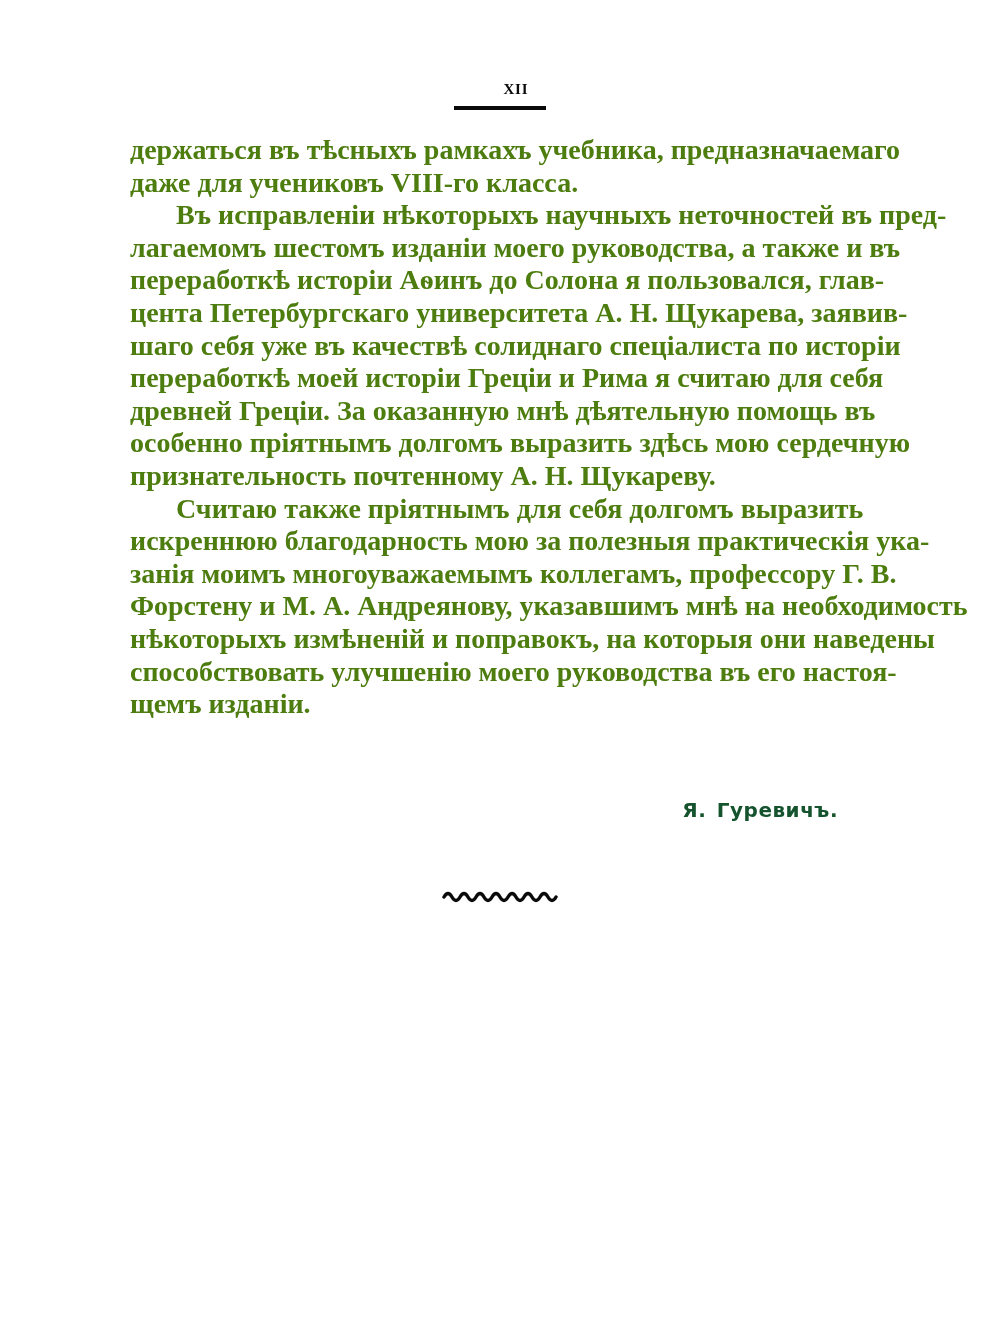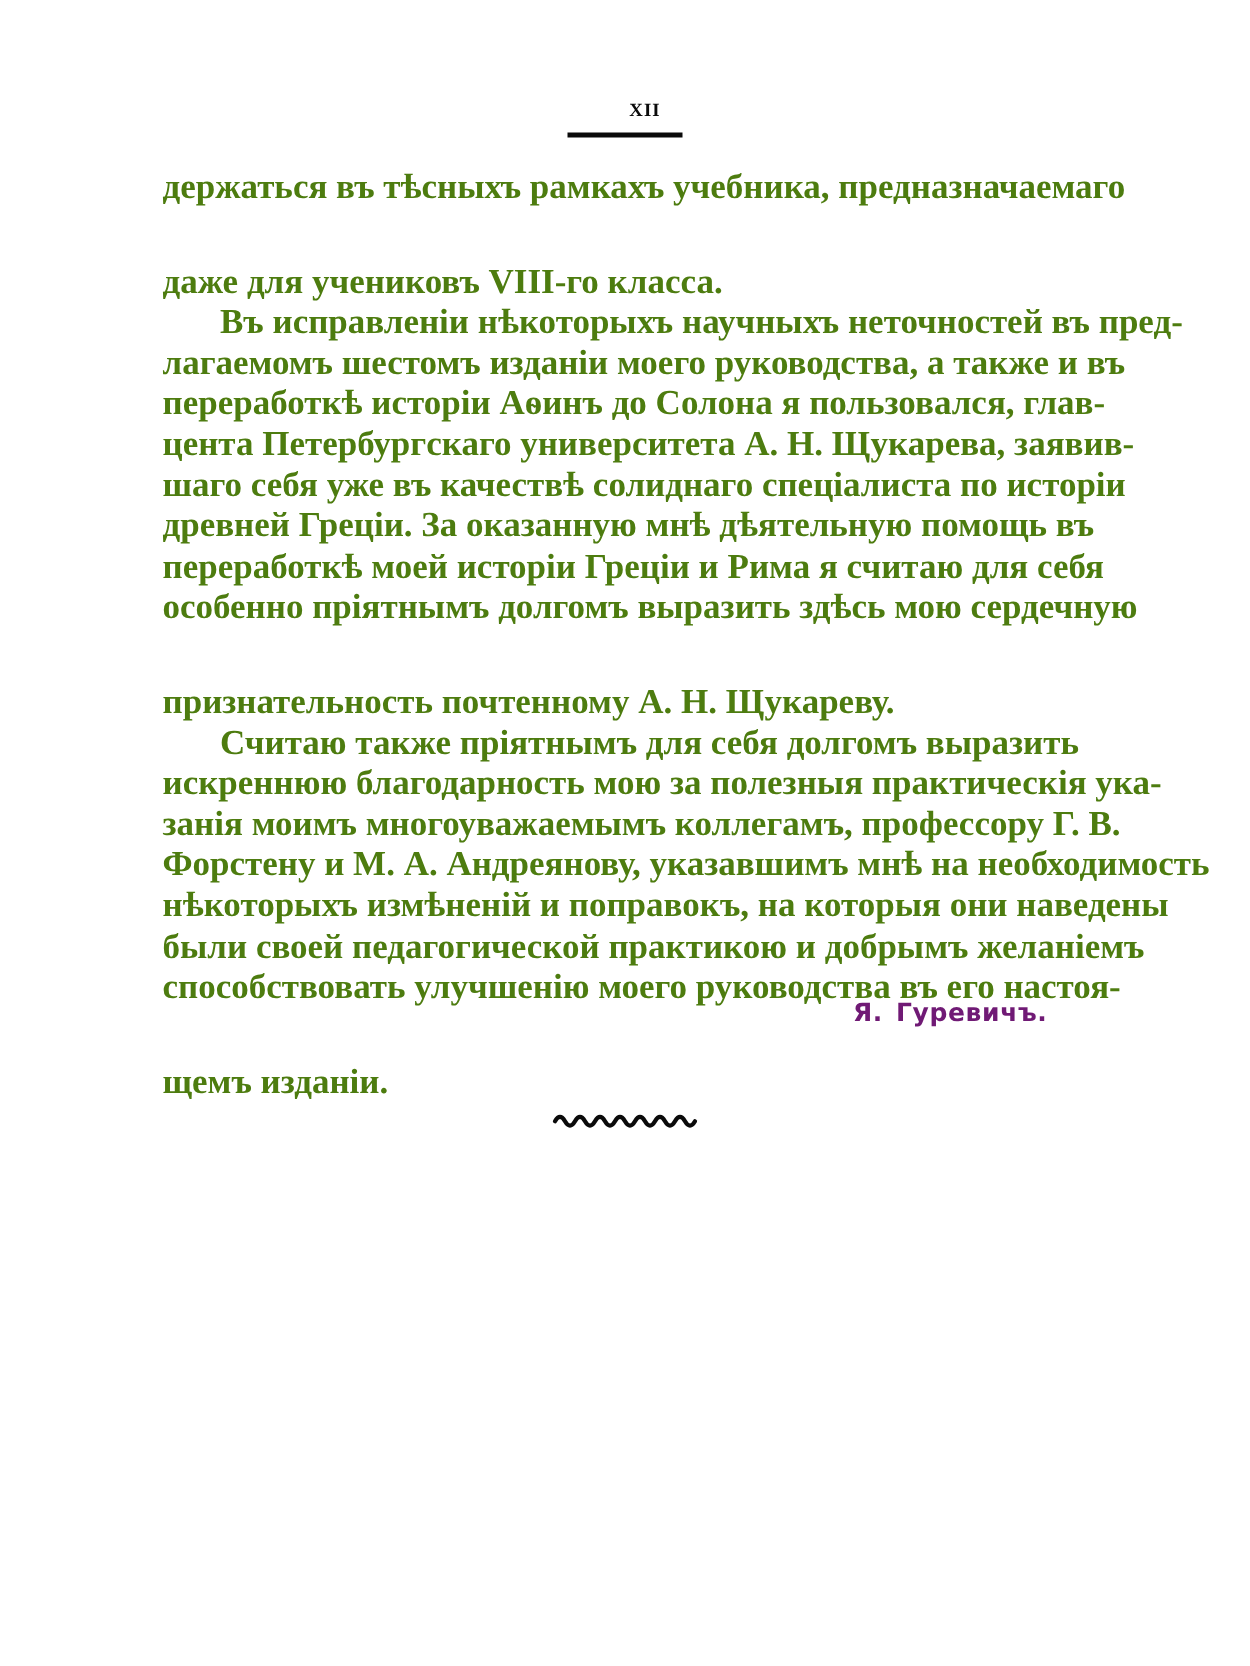--- a/index.html
+++ b/index.html
@@ -72,21 +72,20 @@
     text-align-last: justify;
     font-family: "Liberation Serif", "DejaVu Serif", serif;
     font-weight: 700;
     font-size: 28px;
     line-height: 32.6px;
     color: #4d7c0f;
   }
 
   .ln.flush {
     text-align-last: left;
-    margin-top: 43px;
   }
 
   .ln.indented {
     text-indent: 46px;
   }
 
   
   .signature {
     position: absolute;
     top: 798px;
@@ -96,21 +95,21 @@
     padding-right: 18px;
     box-sizing: border-box;
   }
 
   .signature span {
     font-family: "DejaVu Sans", "Liberation Sans", sans-serif;
     font-weight: 700;
     font-size: 20px;
     letter-spacing: 0.5px;
     word-spacing: 3px;
-    color: #701a75;
+    color: #14532d;
   }
 
   
   .ornament {
     position: absolute;
     top: 888px;
     left: 0;
     width: 1000px;
     text-align: center;
     line-height: 0;
@@ -136,33 +135,32 @@
       <span class="ln">держаться въ тѣсныхъ рамкахъ учебника, предназначаемаго</span>
       <span class="ln flush">даже для учениковъ VIII-го класса.</span>
     </div>
 
     <div class="para-lines">
       <span class="ln indented">Въ исправленіи нѣкоторыхъ научныхъ неточностей въ пред-</span>
       <span class="ln">лагаемомъ шестомъ изданіи моего руководства, а также и въ</span>
       <span class="ln">переработкѣ исторіи Аѳинъ до Солона я пользовался, глав-</span>
       <span class="ln">цента Петербургскаго университета А. Н. Щукарева, заявив-</span>
       <span class="ln">шаго себя уже въ качествѣ солиднаго спеціалиста по исторіи</span>
+      <span class="ln">переработкѣ моей исторіи Греціи и Рима я считаю для себя</span>
       <span class="ln">древней Греціи. За оказанную мнѣ дѣятельную помощь въ</span>
-      <span class="ln">переработкѣ моей исторіи Греціи и Рима я считаю для себя</span>
       <span class="ln">особенно пріятнымъ долгомъ выразить здѣсь мою сердечную</span>
       <span class="ln flush">признательность почтенному А. Н. Щукареву.</span>
     </div>
 
     <div class="para-lines">
       <span class="ln indented">Считаю также пріятнымъ для себя долгомъ выразить</span>
       <span class="ln">искреннюю благодарность мою за полезныя практическія ука-</span>
       <span class="ln">занія моимъ многоуважаемымъ коллегамъ, профессору Г. В.</span>
       <span class="ln">Форстену и М. А. Андреянову, указавшимъ мнѣ на необходимость</span>
       <span class="ln">нѣкоторыхъ измѣненій и поправокъ, на которыя они наведены</span>
-      <span class="ln">были своей педагогической практикою и добрымъ желаніемъ</span>
       <span class="ln">способствовать улучшенію моего руководства въ его настоя-</span>
       <span class="ln flush">щемъ изданіи.</span>
     </div>
 
   </div>
 
   <div class="signature">
     <span>Я.  Гуревичъ.</span>
   </div>
 

